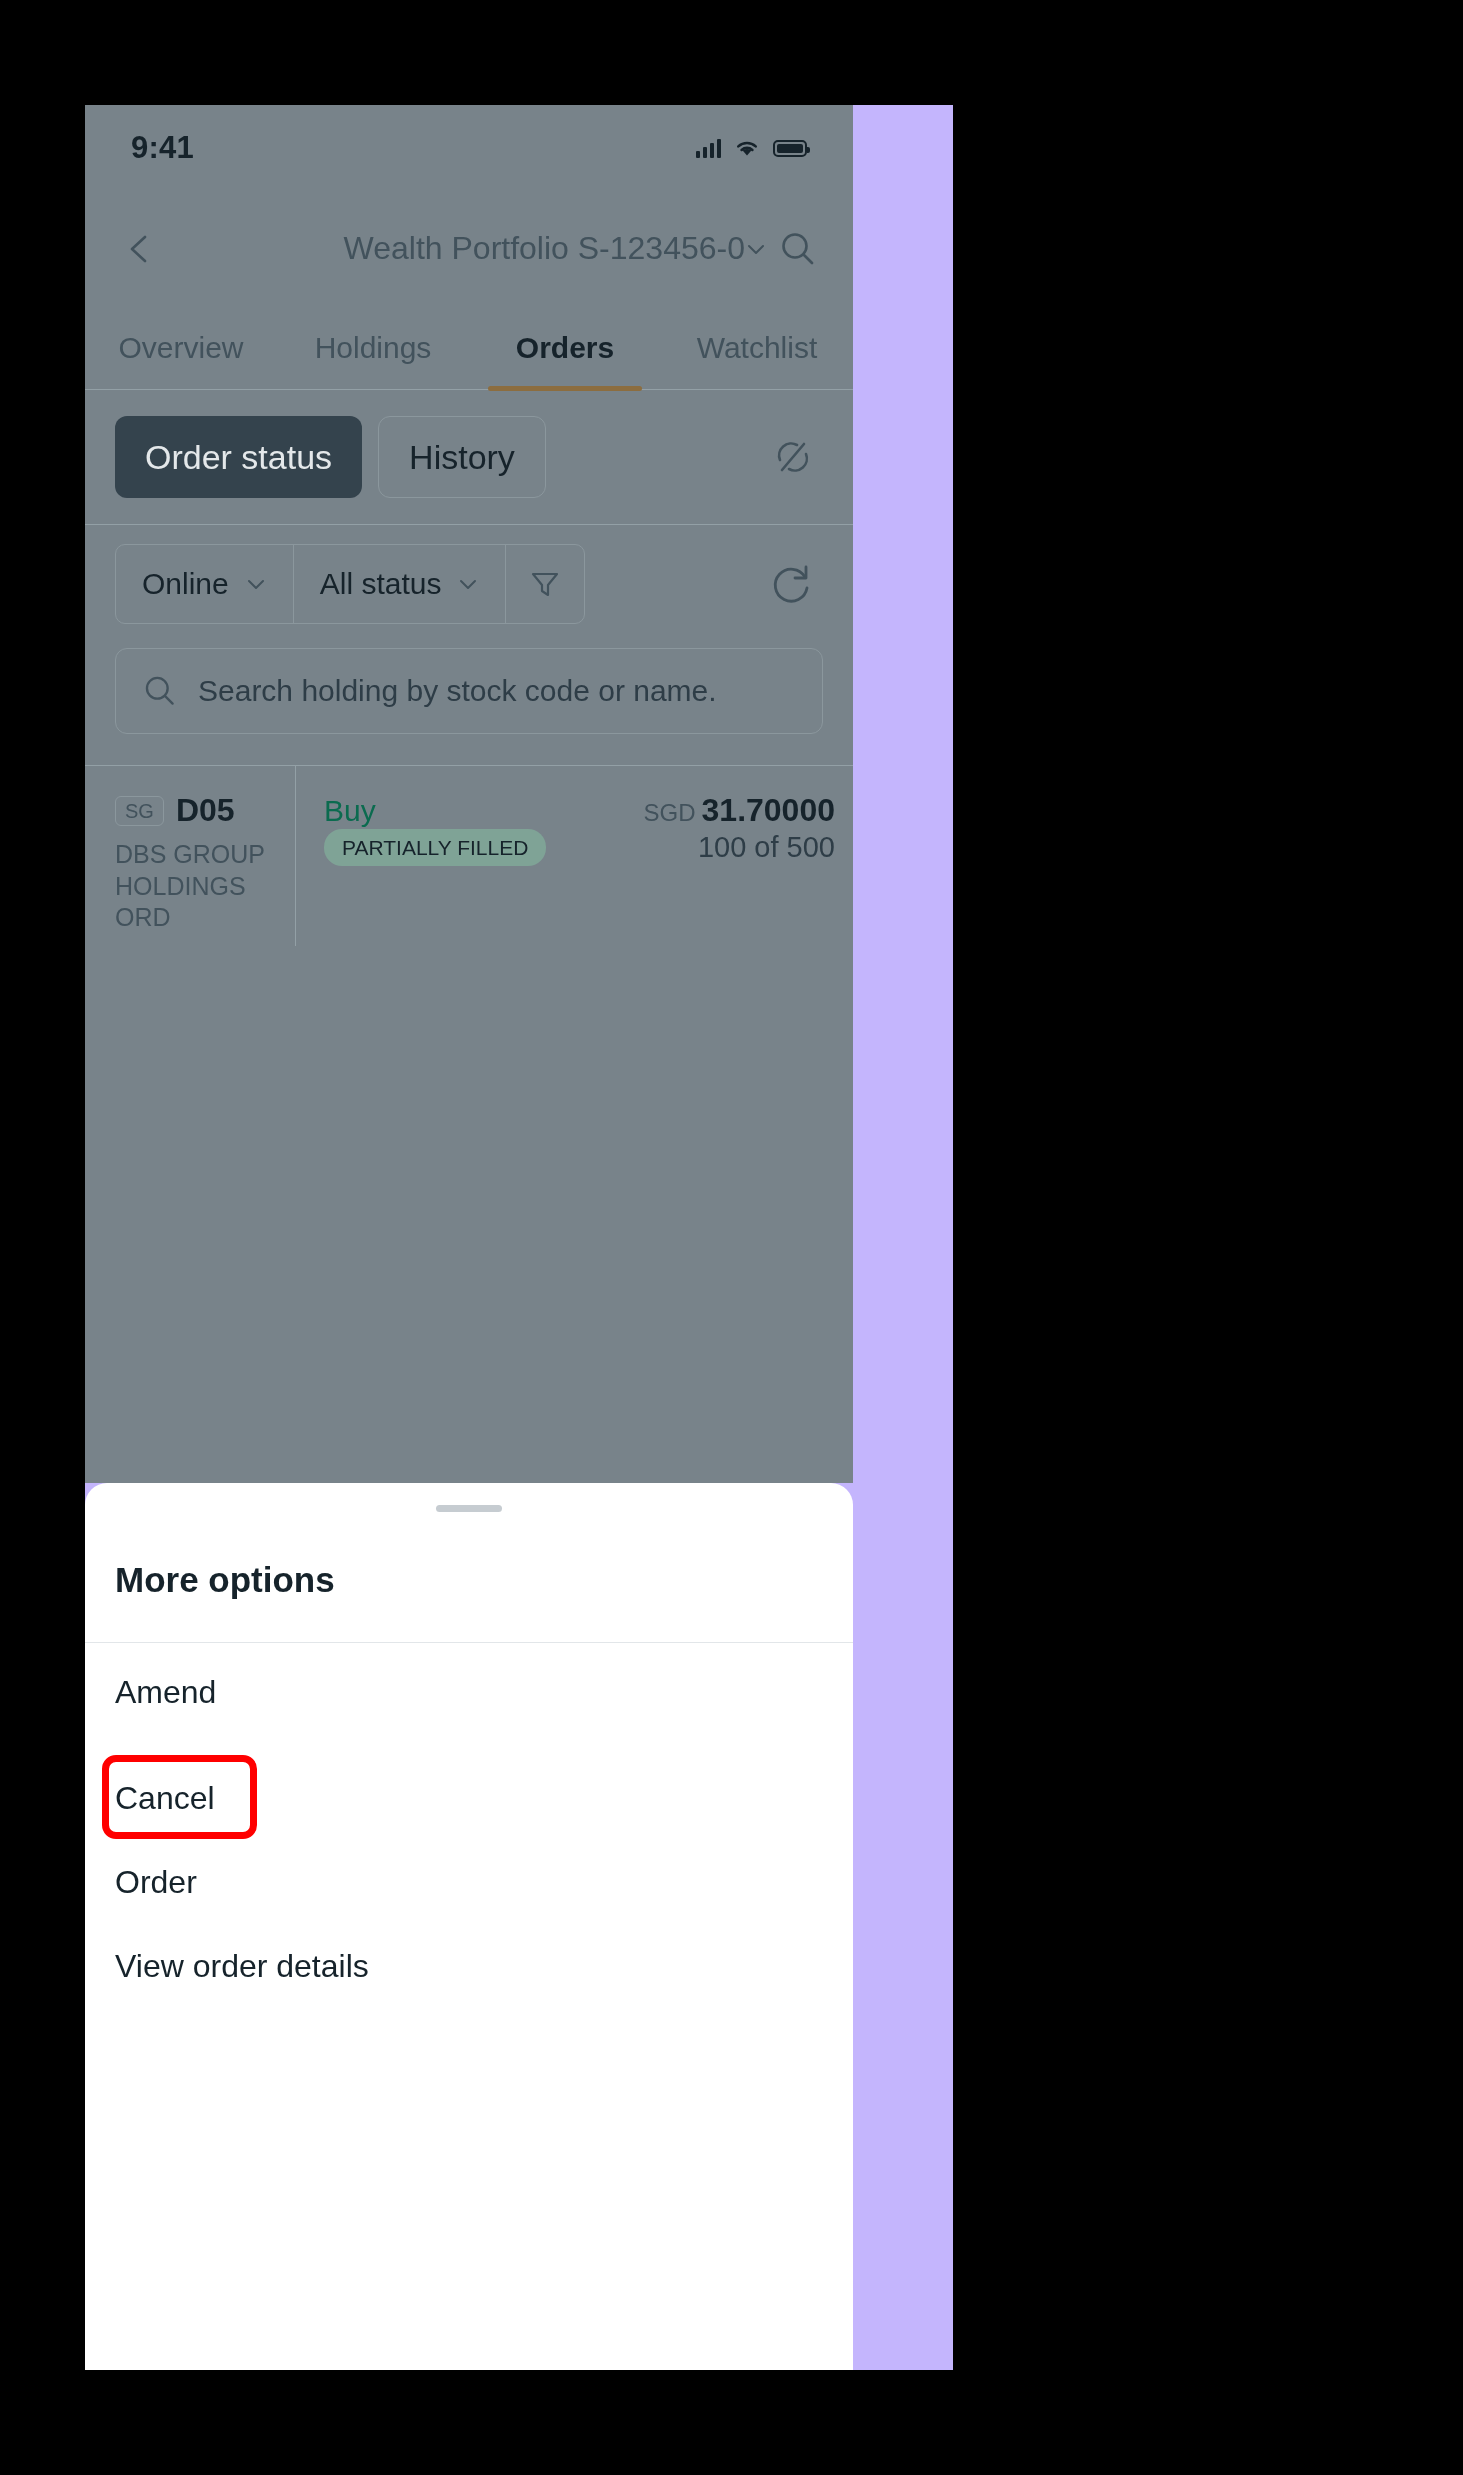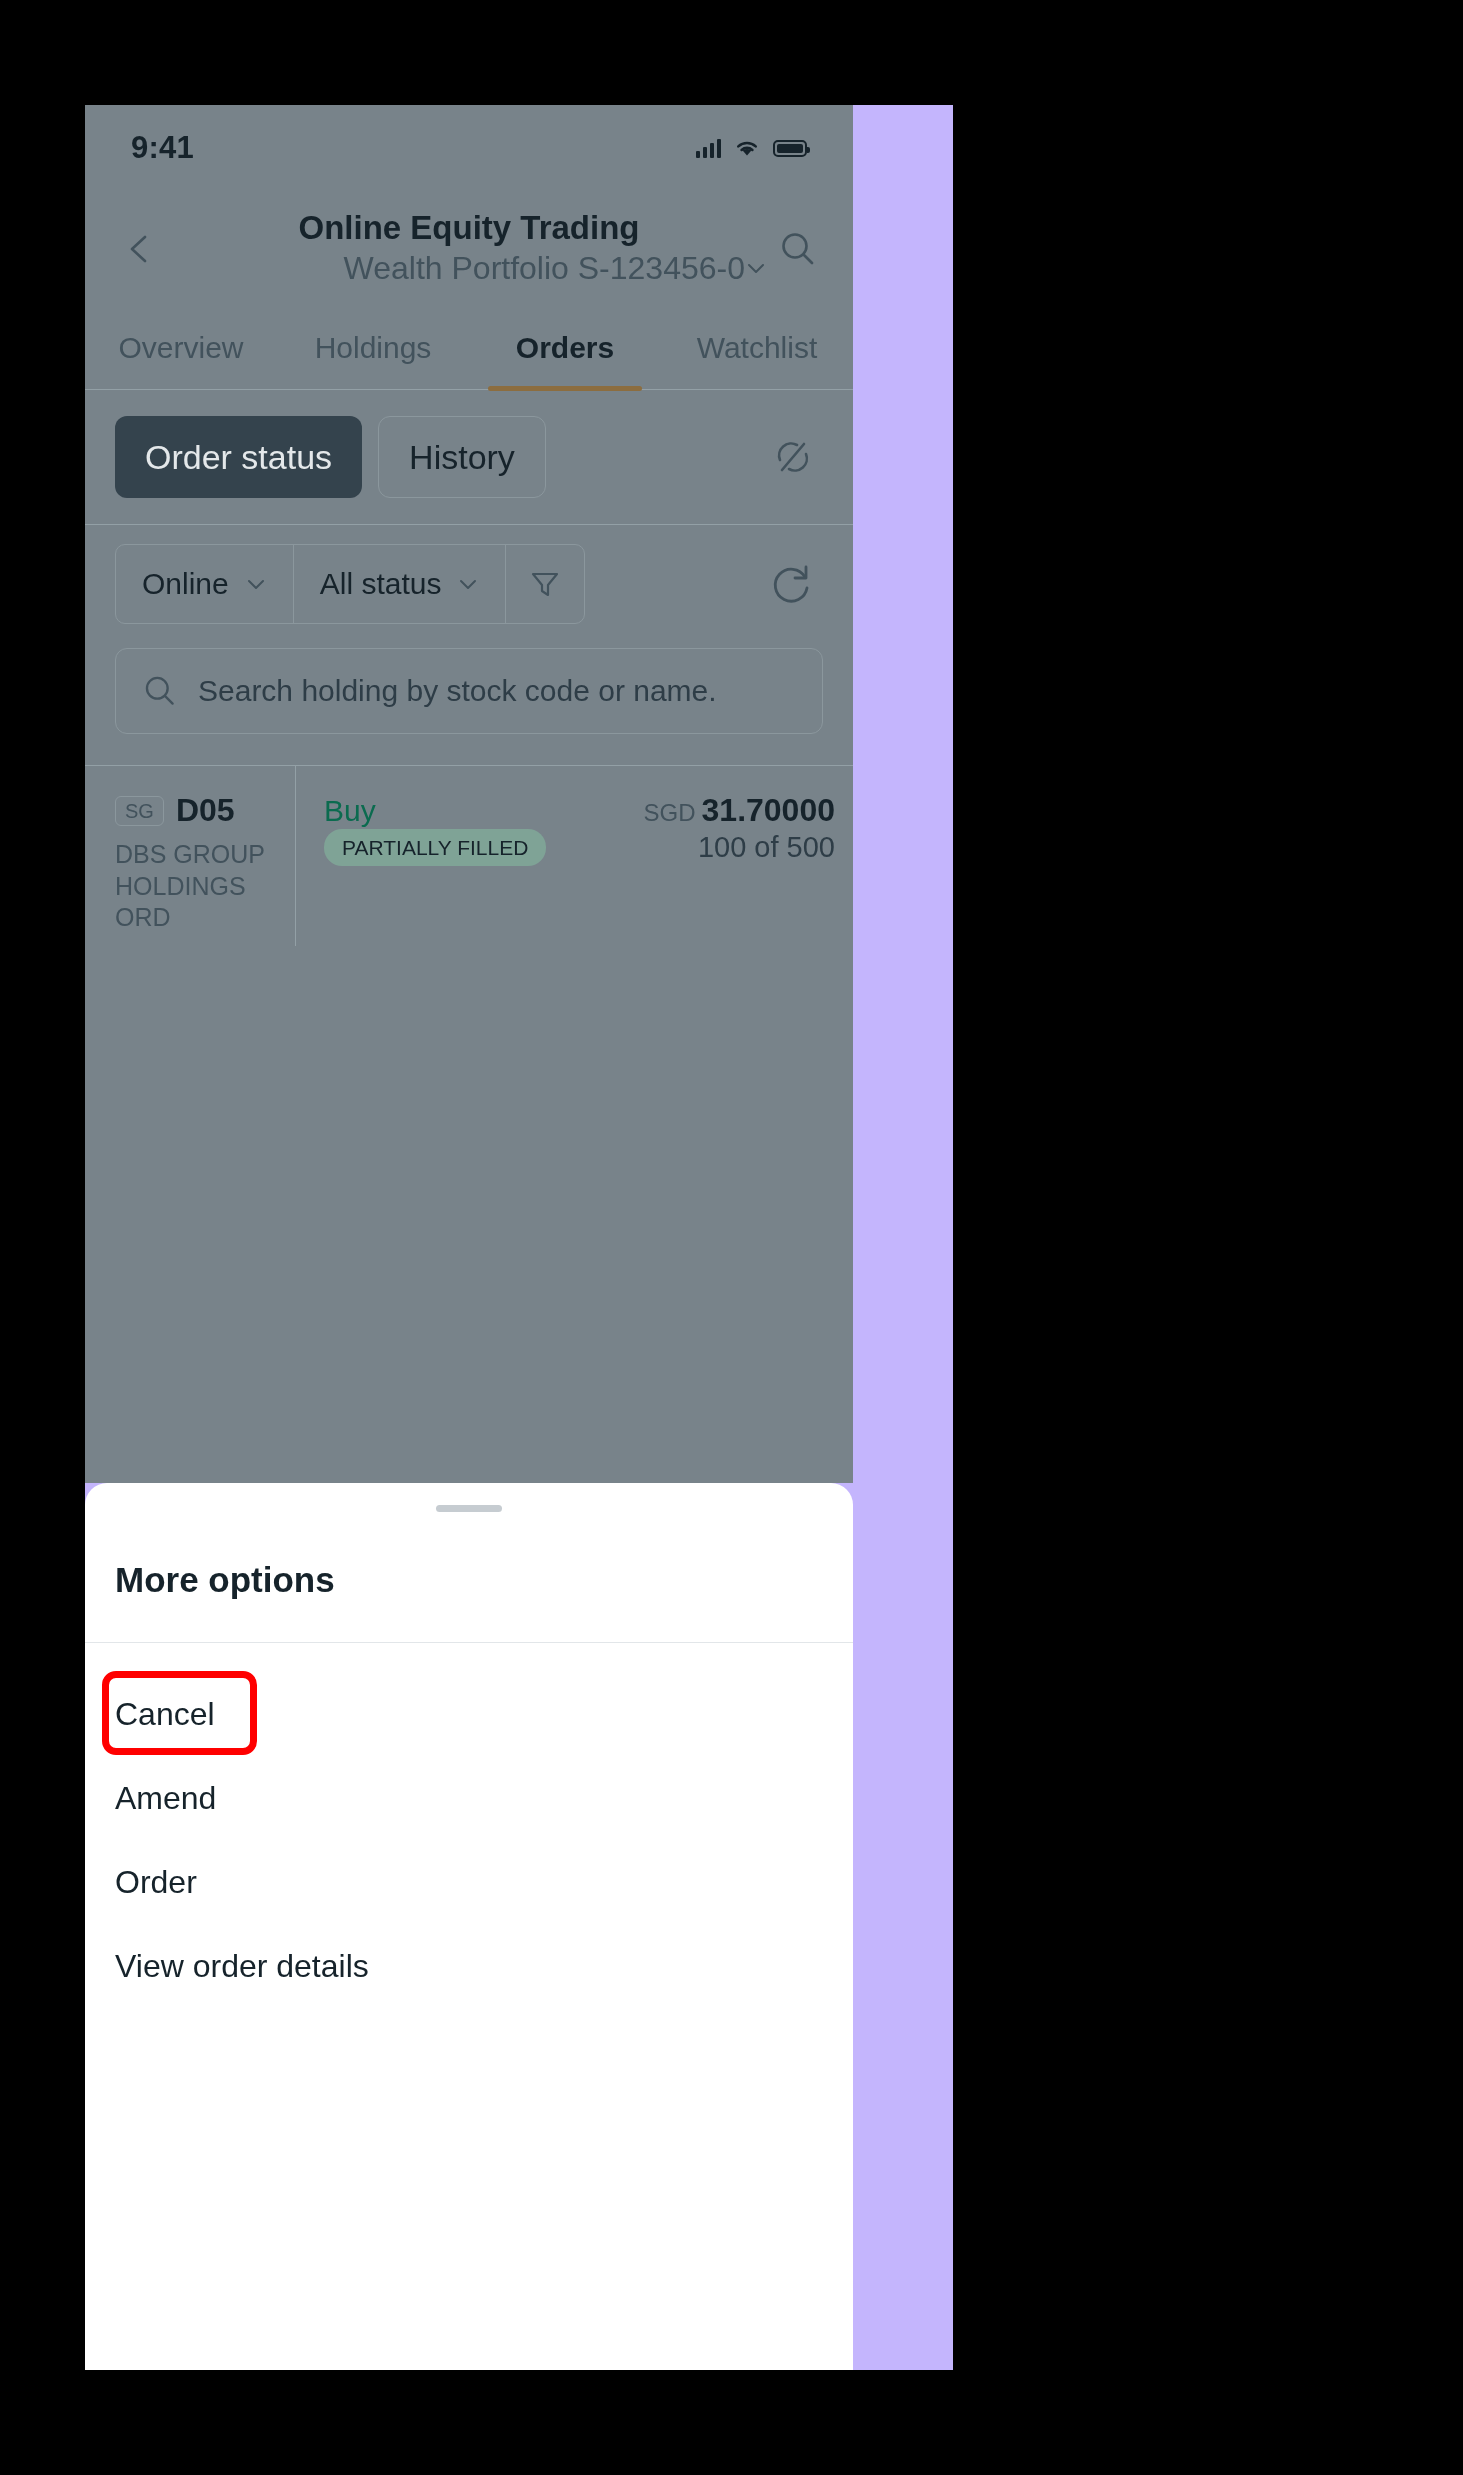--- a/index.html
+++ b/index.html
@@ -437,21 +437,20 @@
       </div>
     </div>
 
     <div class="header">
       <div class="hdr-back">
         <svg width="34" height="34" viewBox="0 0 34 34">
           <path d="M22 5 L9 17 L22 29" stroke="#42525c" stroke-width="2.6" fill="none" stroke-linecap="round" stroke-linejoin="round"></path>
         </svg>
       </div>
       <div class="hdr-titles">
-        <div class="hdr-title">Online Equity Trading</div>
         <div class="hdr-sub">
           <span>Wealth Portfolio S-123456-0</span>
           <svg width="22" height="22" viewBox="0 0 22 22">
             <path d="M4 8 L11 15 L18 8" stroke="#42525c" stroke-width="2" fill="none" stroke-linecap="round" stroke-linejoin="round"></path>
           </svg>
         </div>
       </div>
       <div class="hdr-search">
         <svg width="40" height="40" viewBox="0 0 40 40">
           <circle cx="17" cy="17" r="11.5" stroke="#42525c" stroke-width="2.6" fill="none"></circle>
@@ -539,30 +538,30 @@
     </div>
 
   </div>
 
   <div id="sheet">
     <div class="grab"></div>
     <div class="sheet-title">More options</div>
     <div class="sheet-div"></div>
     <div class="sheet-list">
 
+      <div class="sheet-item gap">
+        <span class="lbl">Amend</span>
+      </div>
+
       <div class="sheet-item first">
         <span class="hl-box"></span>
         <span class="lbl">Cancel</span>
       </div>
 
       <div class="sheet-item gap">
-        <span class="lbl">Amend</span>
-      </div>
-
-      <div class="sheet-item gap">
         <span class="lbl">Order</span>
       </div>
 
       <div class="sheet-item gap">
         <span class="lbl">View order details</span>
       </div>
 
     </div>
   </div>
 

